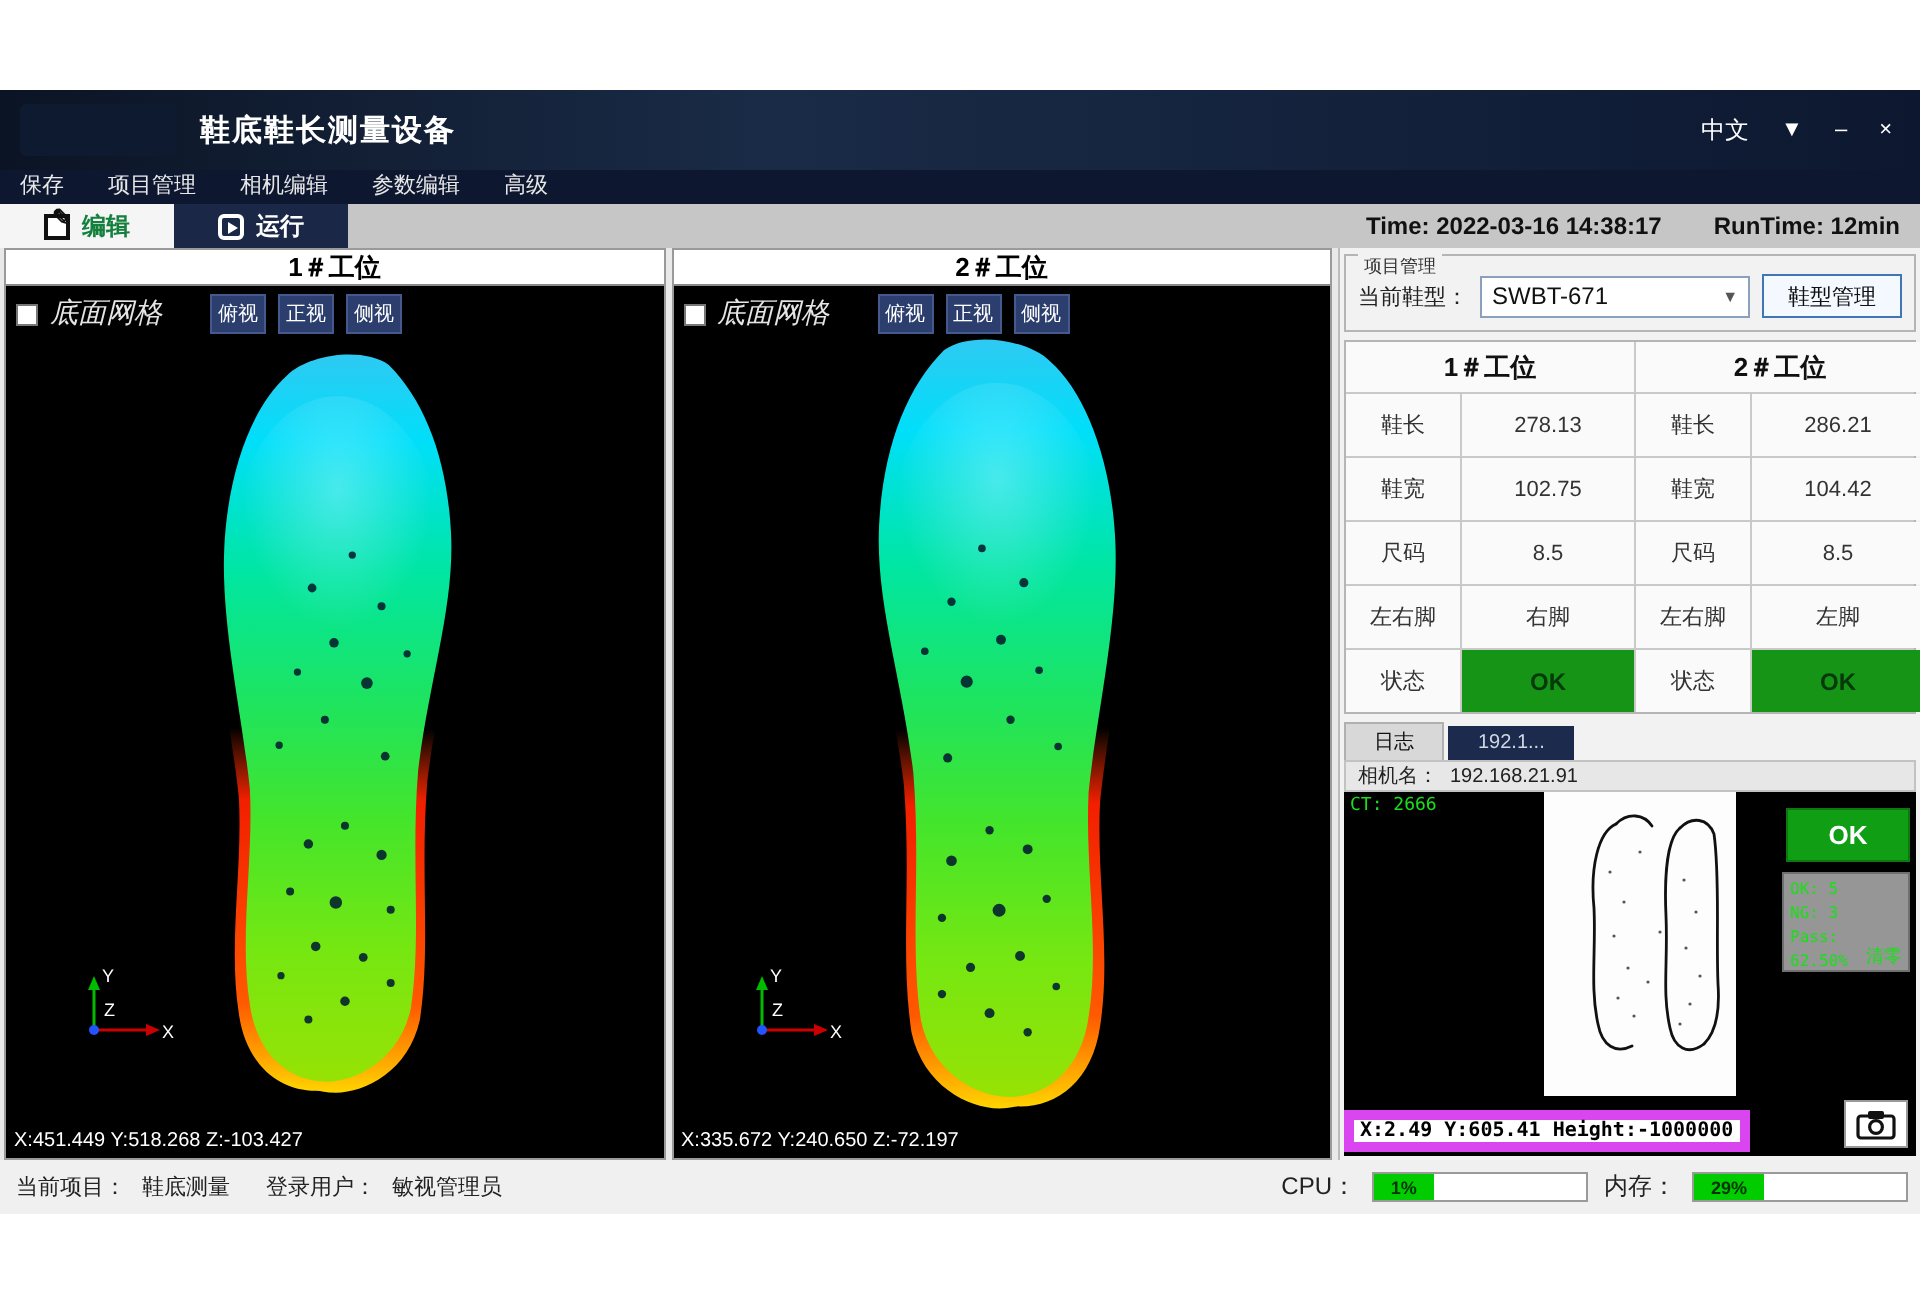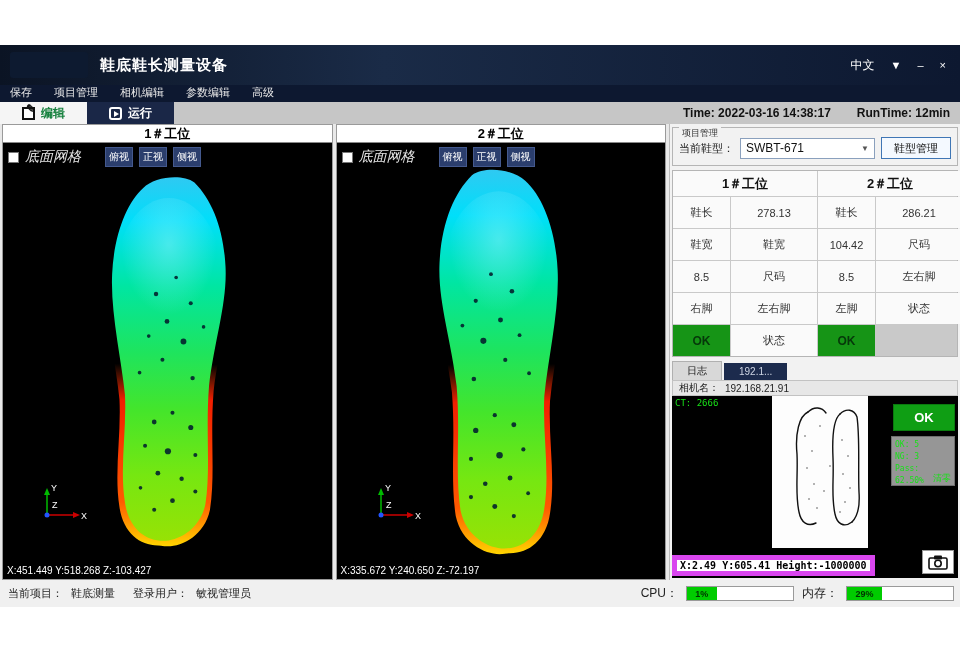--- a/index.html
+++ b/index.html
@@ -255,20 +255,21 @@
       <div class="results">
         <div class="cell hdr">1＃工位</div>
         <div class="cell hdr">2＃工位</div>
 
         <div class="cell r">鞋长</div>
         <div class="cell r">278.13</div>
         <div class="cell r">鞋长</div>
         <div class="cell r">286.21</div>
 
         <div class="cell r">鞋宽</div>
+        <div class="cell r">102.75</div>
         <div class="cell r">鞋宽</div>
         <div class="cell r">104.42</div>
 
         <div class="cell r">尺码</div>
         <div class="cell r">8.5</div>
         <div class="cell r">尺码</div>
         <div class="cell r">8.5</div>
 
         <div class="cell r">左右脚</div>
         <div class="cell r">右脚</div>

